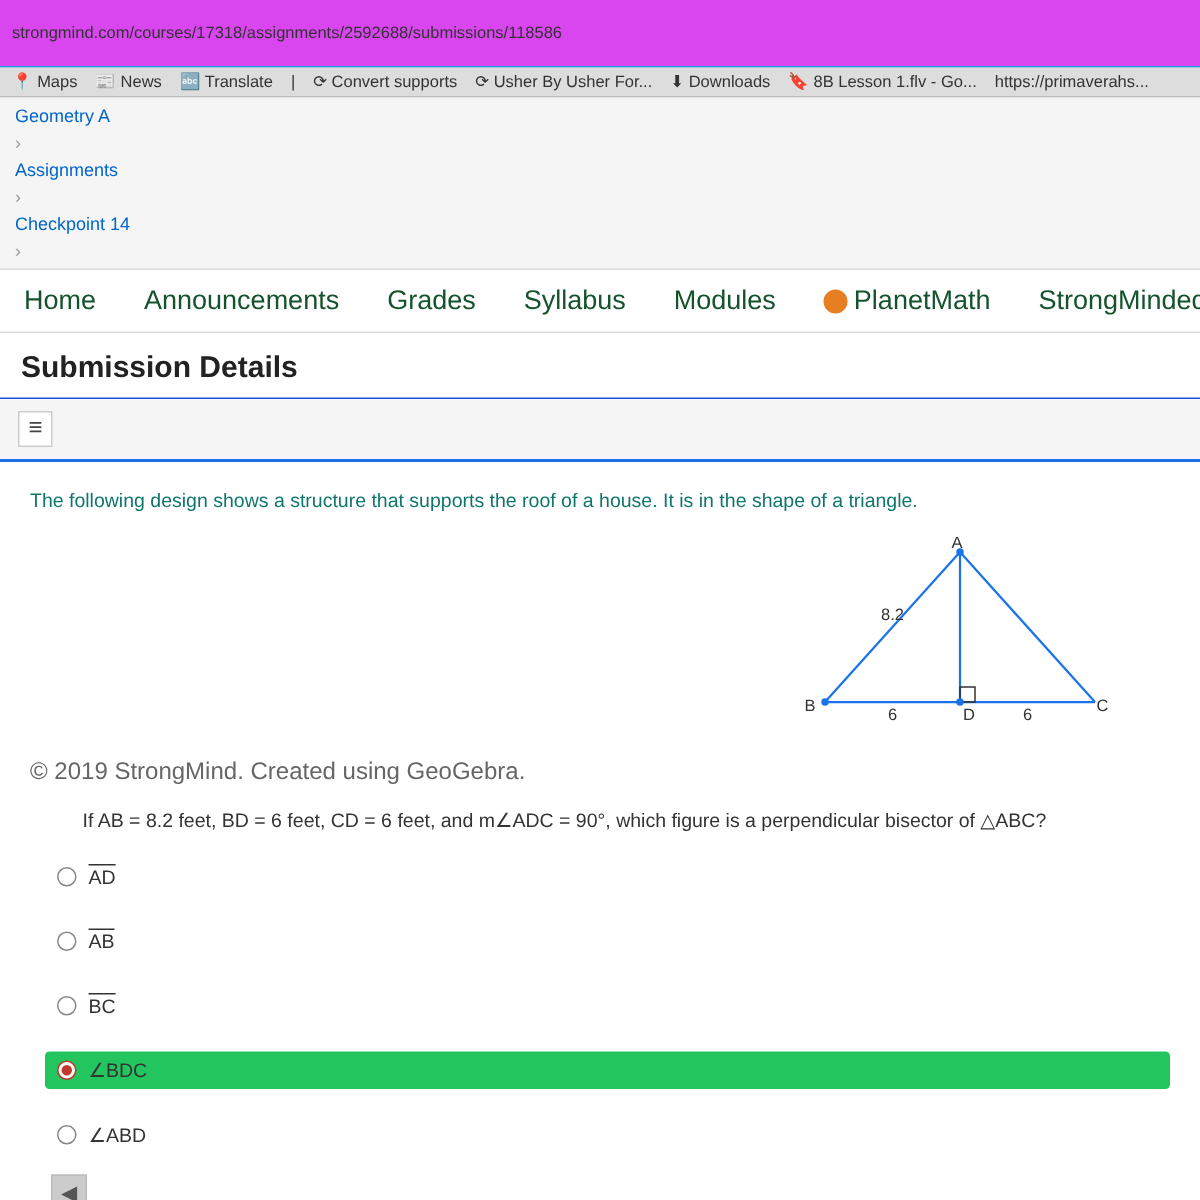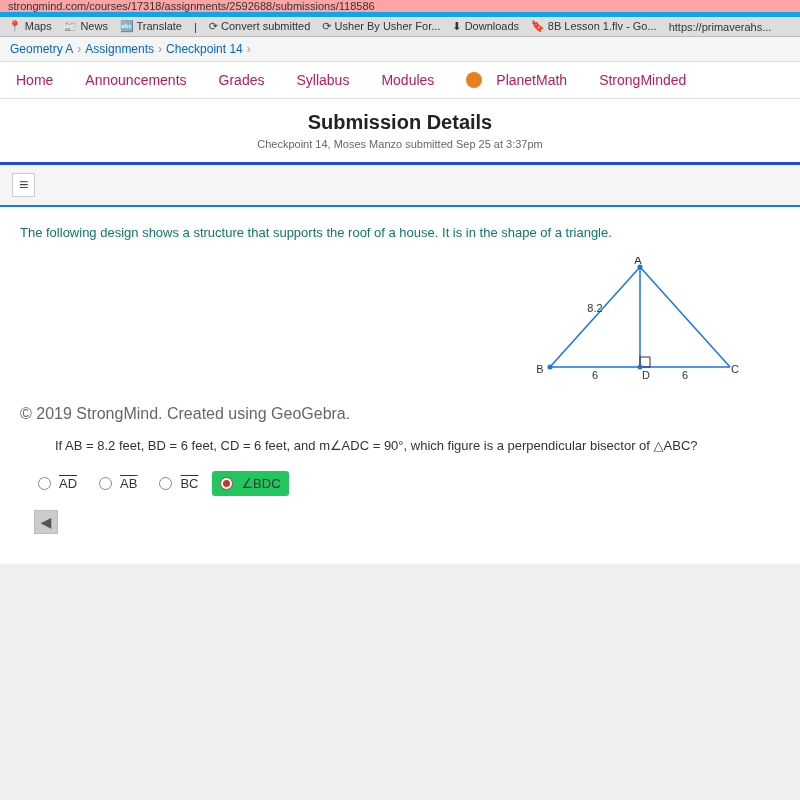--- a/index.html
+++ b/index.html
@@ -7,25 +7,25 @@
       font-family: Arial, sans-serif;
       font-size: 13px;
       background: #f0f0f0;
       width: 800px;
       min-height: 800px;
       overflow-x: hidden;
     }
 
     
     .browser-bar {
-      background: #fca5a5;
-      padding: 0 8px;
+      background: #d946ef;
+      padding: 16px 8px;
       font-size: 11px;
       color: #333;
-      border-bottom: 5px solid #0ea5e9;
+      border-bottom: 1px solid #0ea5e9;
       white-space: nowrap;
       overflow: hidden;
     }
     .browser-toolbar {
       background: #ddd;
       padding: 3px 8px;
       font-size: 11px;
       color: #333;
       border-bottom: 1px solid #bbb;
       display: flex;
@@ -37,59 +37,59 @@
     
     .breadcrumb {
       background: #f5f5f5;
       padding: 5px 10px;
       font-size: 12px;
       color: #555;
       border-bottom: 1px solid #ddd;
       display: flex;
       gap: 4px;
       align-items: flex-start;
+      flex-direction: column;
     }
     .breadcrumb a { color: #0066cc; text-decoration: none; }
     .breadcrumb-sep { color: #999; }
 
     
     .nav-bar {
       background: #fff;
       border-bottom: 1px solid #ddd;
       display: flex;
       gap: 20px;
       padding: 0 10px;
       align-items: center;
     }
     .nav-item {
       padding: 10px 6px;
-      font-size: 14px;
-      color: #be185d;
+      font-size: 18px;
+      color: #14532d;
       cursor: pointer;
       white-space: nowrap;
     }
     .nav-item.planet {
       display: flex;
       align-items: center;
-      gap: 14px;
+      gap: 4px;
     }
     .planet-icon {
       width: 16px;
       height: 16px;
       background: #e67e22;
       border-radius: 50%;
       display: inline-block;
     }
 
     
     .page-header {
       background: #fff;
       padding: 12px 14px 4px 14px;
-      border-bottom: 3px solid #1d4ed8;
-      text-align: center;
+      border-bottom: 1px solid #1d4ed8;
     }
     .page-title {
       font-size: 20px;
       font-weight: bold;
       color: #222;
       margin-bottom: 4px;
     }
     .page-subtitle {
       font-size: 11px;
       color: #666;
@@ -156,22 +156,22 @@
       font-size: 13px;
       color: #333;
       margin-bottom: 14px;
       line-height: 1.7;
       margin-left: 35px;
     }
 
     
     .answer-choices {
       display: flex;
-      flex-direction: row;
-      gap: 6px;
+      flex-direction: column;
+      gap: 18px;
       padding-left: 10px;
     }
     .choice-item {
       display: flex;
       align-items: center;
       gap: 8px;
       padding: 5px 8px;
       border-radius: 3px;
       font-size: 13px;
       color: #333;
@@ -237,21 +237,21 @@
 
 <div class="browser-bar">
   <span>strongmind.com/courses/17318/assignments/2592688/submissions/118586</span>
 </div>
 
 <div class="browser-toolbar">
   <span>📍 Maps</span>
   <span>📰 News</span>
   <span>🔤 Translate</span>
   <span>|</span>
-  <span>⟳ Convert submitted</span>
+  <span>⟳ Convert supports</span>
   <span>⟳ Usher By Usher For...</span>
   <span>⬇ Downloads</span>
   <span>🔖 8B Lesson 1.flv - Go...</span>
   <span>https://primaverahs...</span>
 </div>
 
 <div class="breadcrumb">
   <a>Geometry A</a>
   <span class="breadcrumb-sep">›</span>
   <a>Assignments</a>
@@ -268,21 +268,20 @@
   <span class="nav-item">Modules</span>
   <span class="nav-item planet">
     <span class="planet-icon"></span>
     <span>PlanetMath</span>
   </span>
   <span class="nav-item">StrongMinded</span>
 </div>
 
 <div class="page-header">
   <div class="page-title">Submission Details</div>
-  <div class="page-subtitle">Checkpoint 14, Moses Manzo  submitted Sep 25 at 3:37pm</div>
 </div>
 
 <div class="main-content">
 
   <div class="toolbar-row">
     <span class="hamburger-icon">≡</span>
   </div>
 
   <div class="question-area">
 
@@ -339,20 +338,24 @@
       <div class="choice-item">
         <span class="choice-radio"></span>
         <span class="choice-label overline">BC</span>
       </div>
 
       <div class="choice-item selected">
         <span class="choice-radio"></span>
         <span class="choice-label-angle">∠BDC</span>
       </div>
 
+      <div class="choice-item">
+        <span class="choice-radio"></span>
+        <span class="choice-label-angle">∠ABD</span>
+      </div>
 
     </div>
 
     <div class="bottom-nav">
       <div class="nav-arrow">◀</div>
     </div>
 
   </div>
 </div>
 

